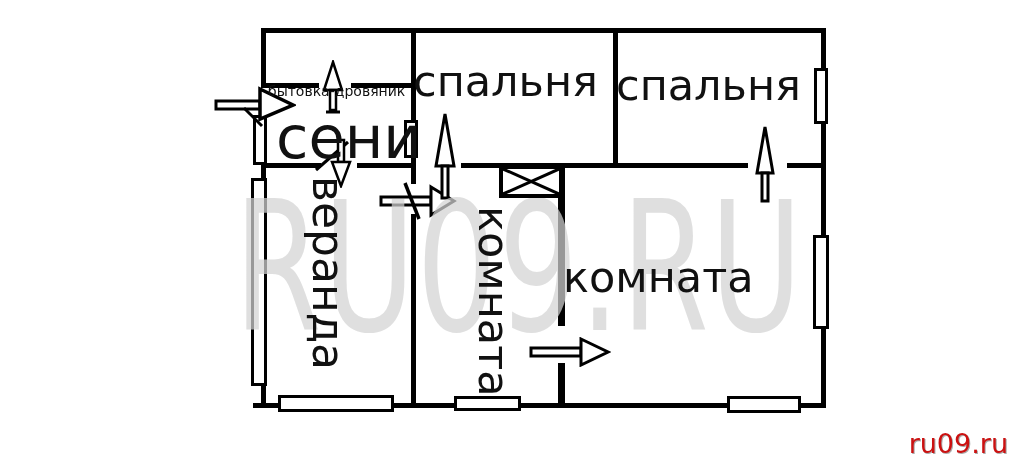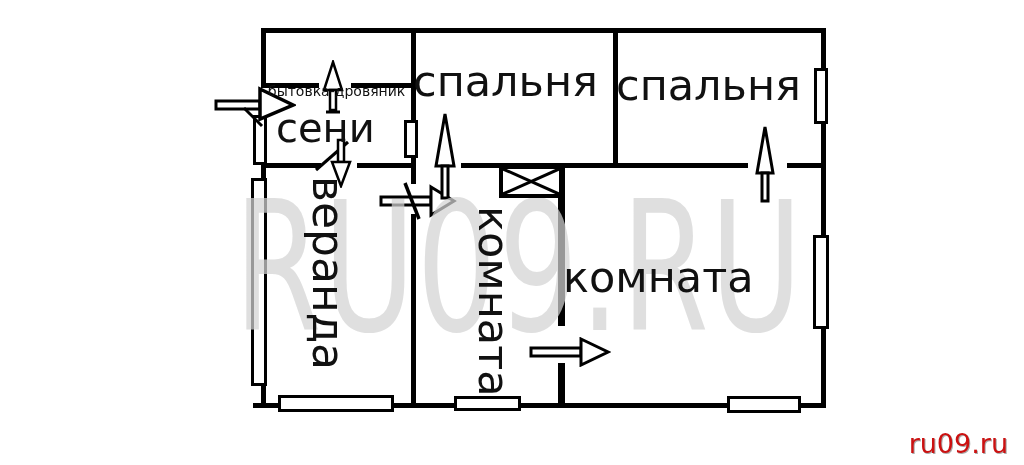--- a/index.html
+++ b/index.html
@@ -108,21 +108,21 @@
 
   <svg class="arrow" style="left:529px;top:337px;" width="82" height="30">
     <rect x="2" y="11" width="50" height="8" fill="#fff" stroke="#000" stroke-width="3"></rect>
     <polygon points="52,2 79,15 52,28" fill="#fff" stroke="#000" stroke-width="3"></polygon>
   </svg>
 
   <div id="watermark">RU09.RU</div>
 
   <div class="lbl" style="left:268px;top:40px;font-size:14px;margin-top:44px;">бытовка-дровяник</div>
 
-  <div class="lbl" style="left:276px;top:106px;font-size:40px;">сени</div>
+  <div class="lbl" style="left:276px;top:106px;font-size:59px;">сени</div>
 
   <div class="lbl center" style="left:413px;width:200px;top:58px;font-size:43px;">спальня</div>
 
   <div class="lbl center" style="left:616px;width:207px;top:62px;font-size:43px;">спальня</div>
 
   <div class="lbl rot" style="left:352px;top:176px;font-size:44px;">веранда</div>
 
   <div class="lbl rot" style="left:517px;top:206px;font-size:43px;">комната</div>
 
   <div class="lbl center" style="left:563px;width:220px;top:254px;font-size:43px;">комната</div>

